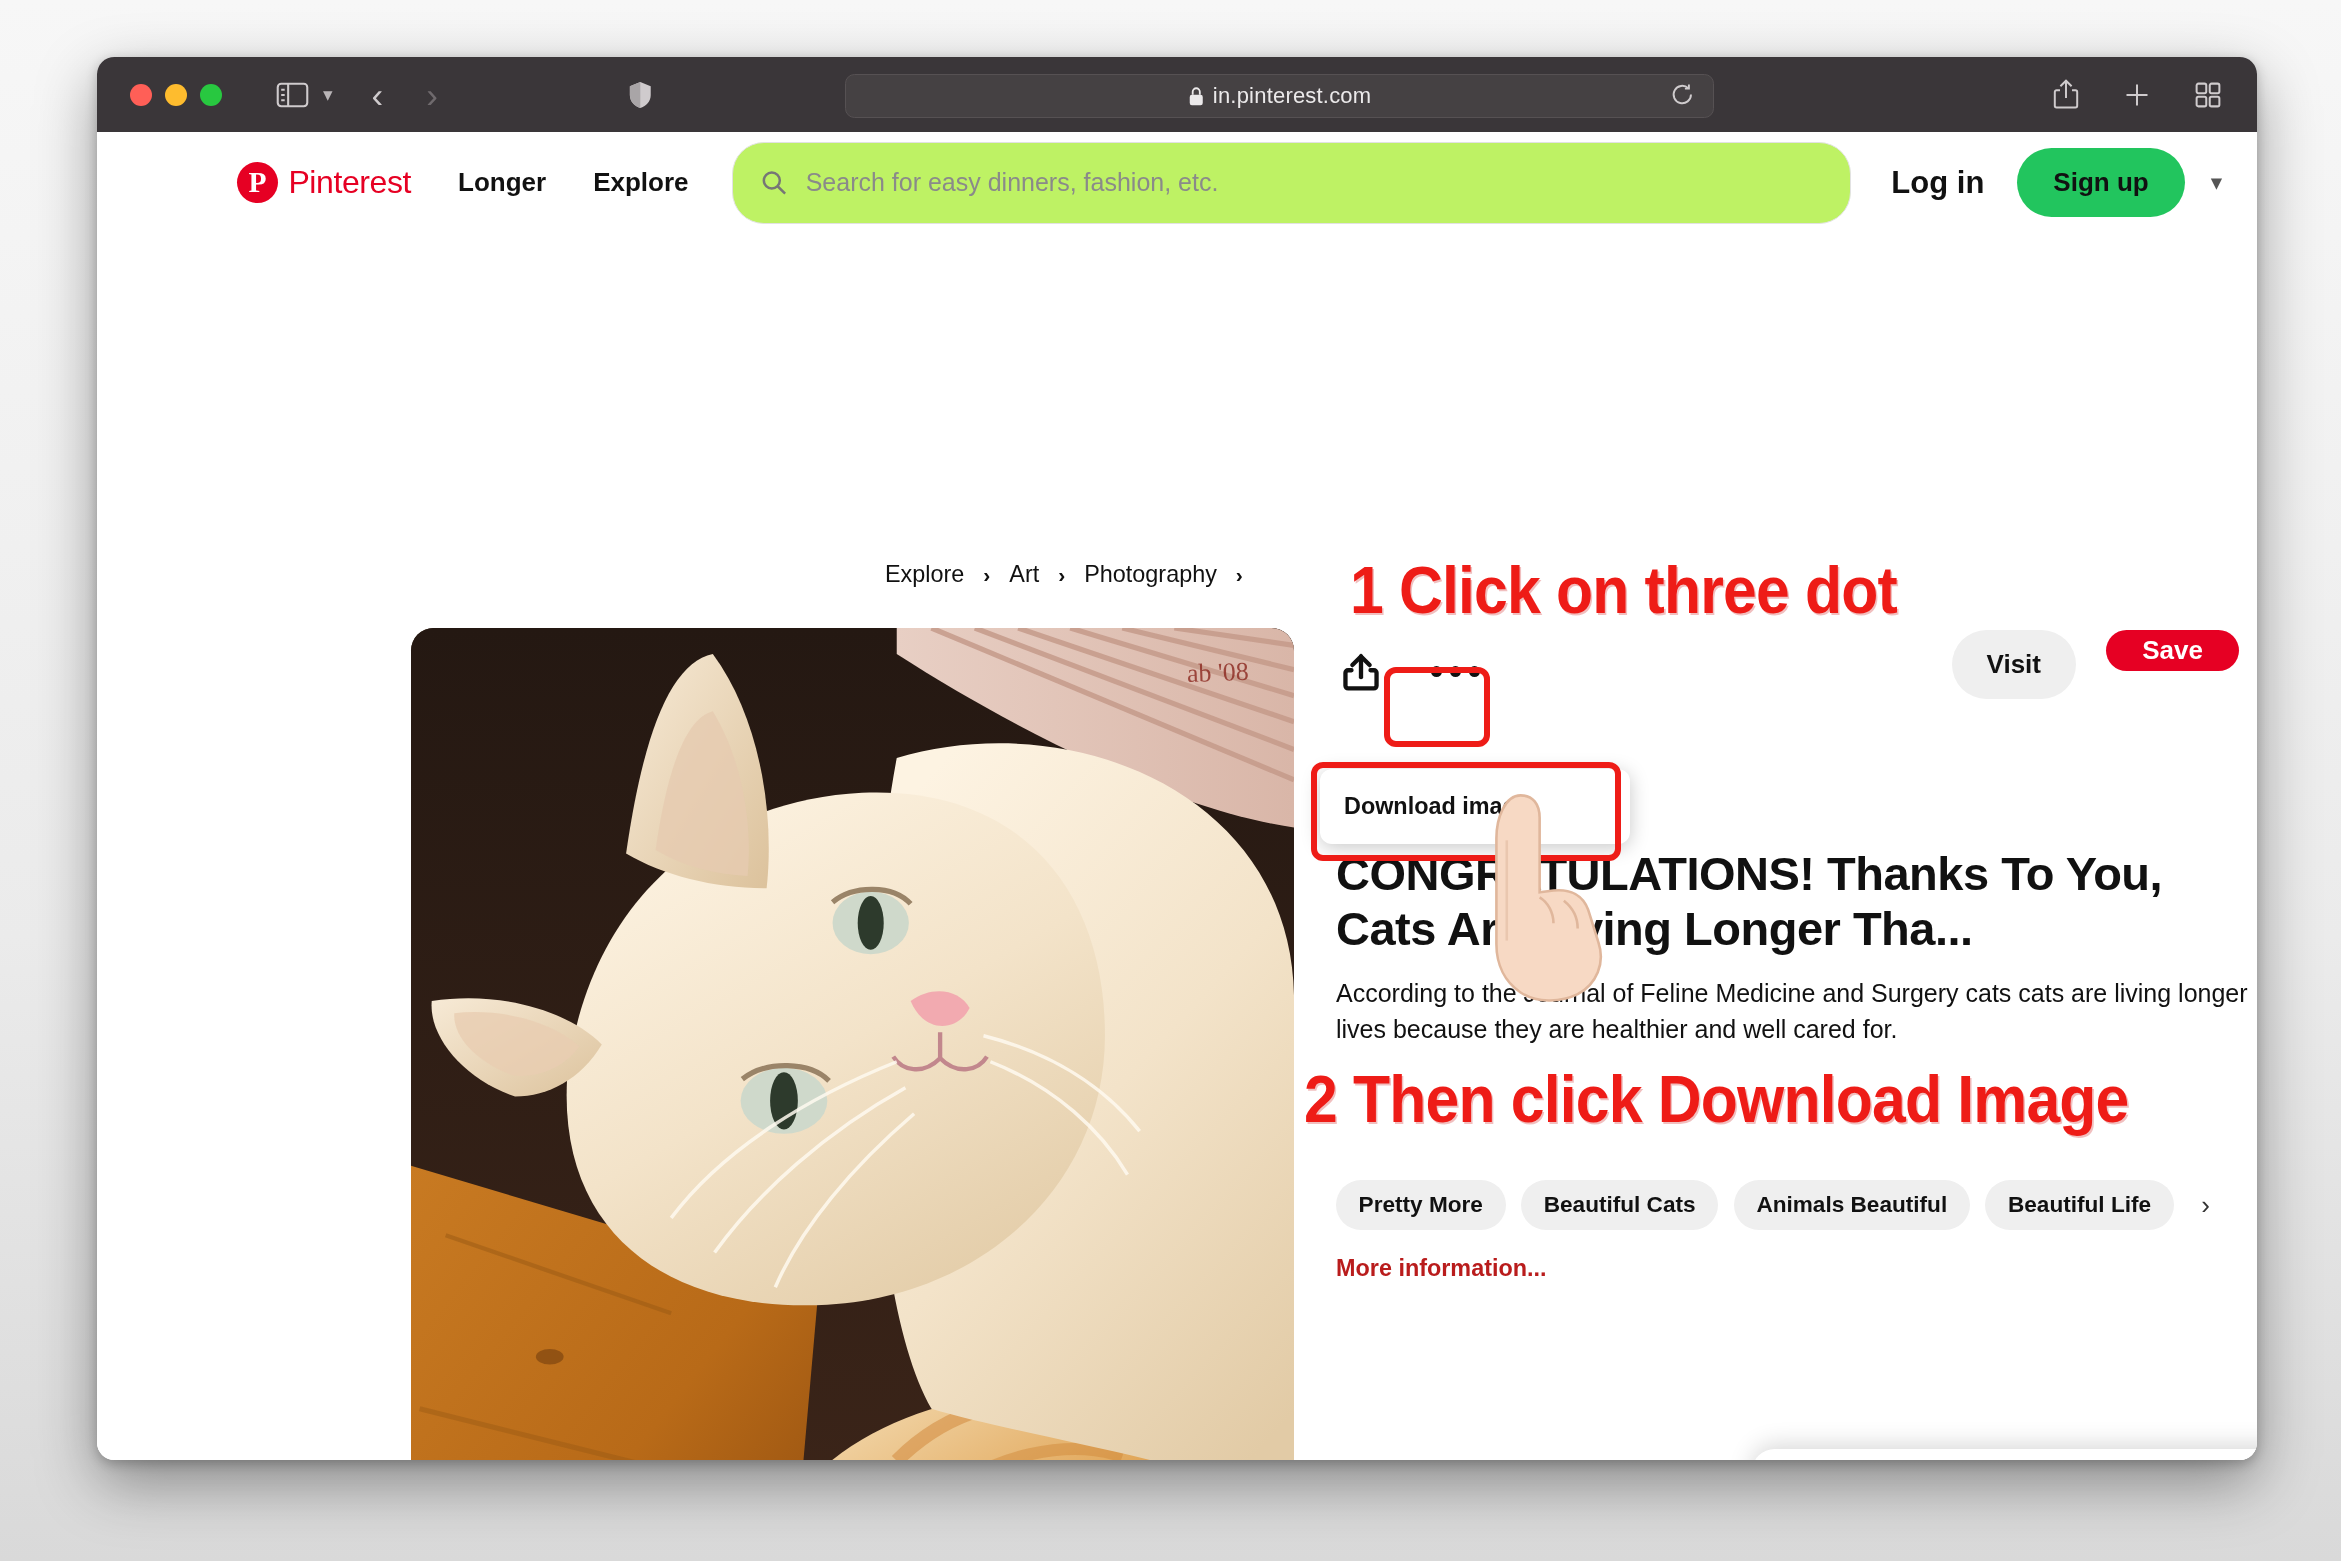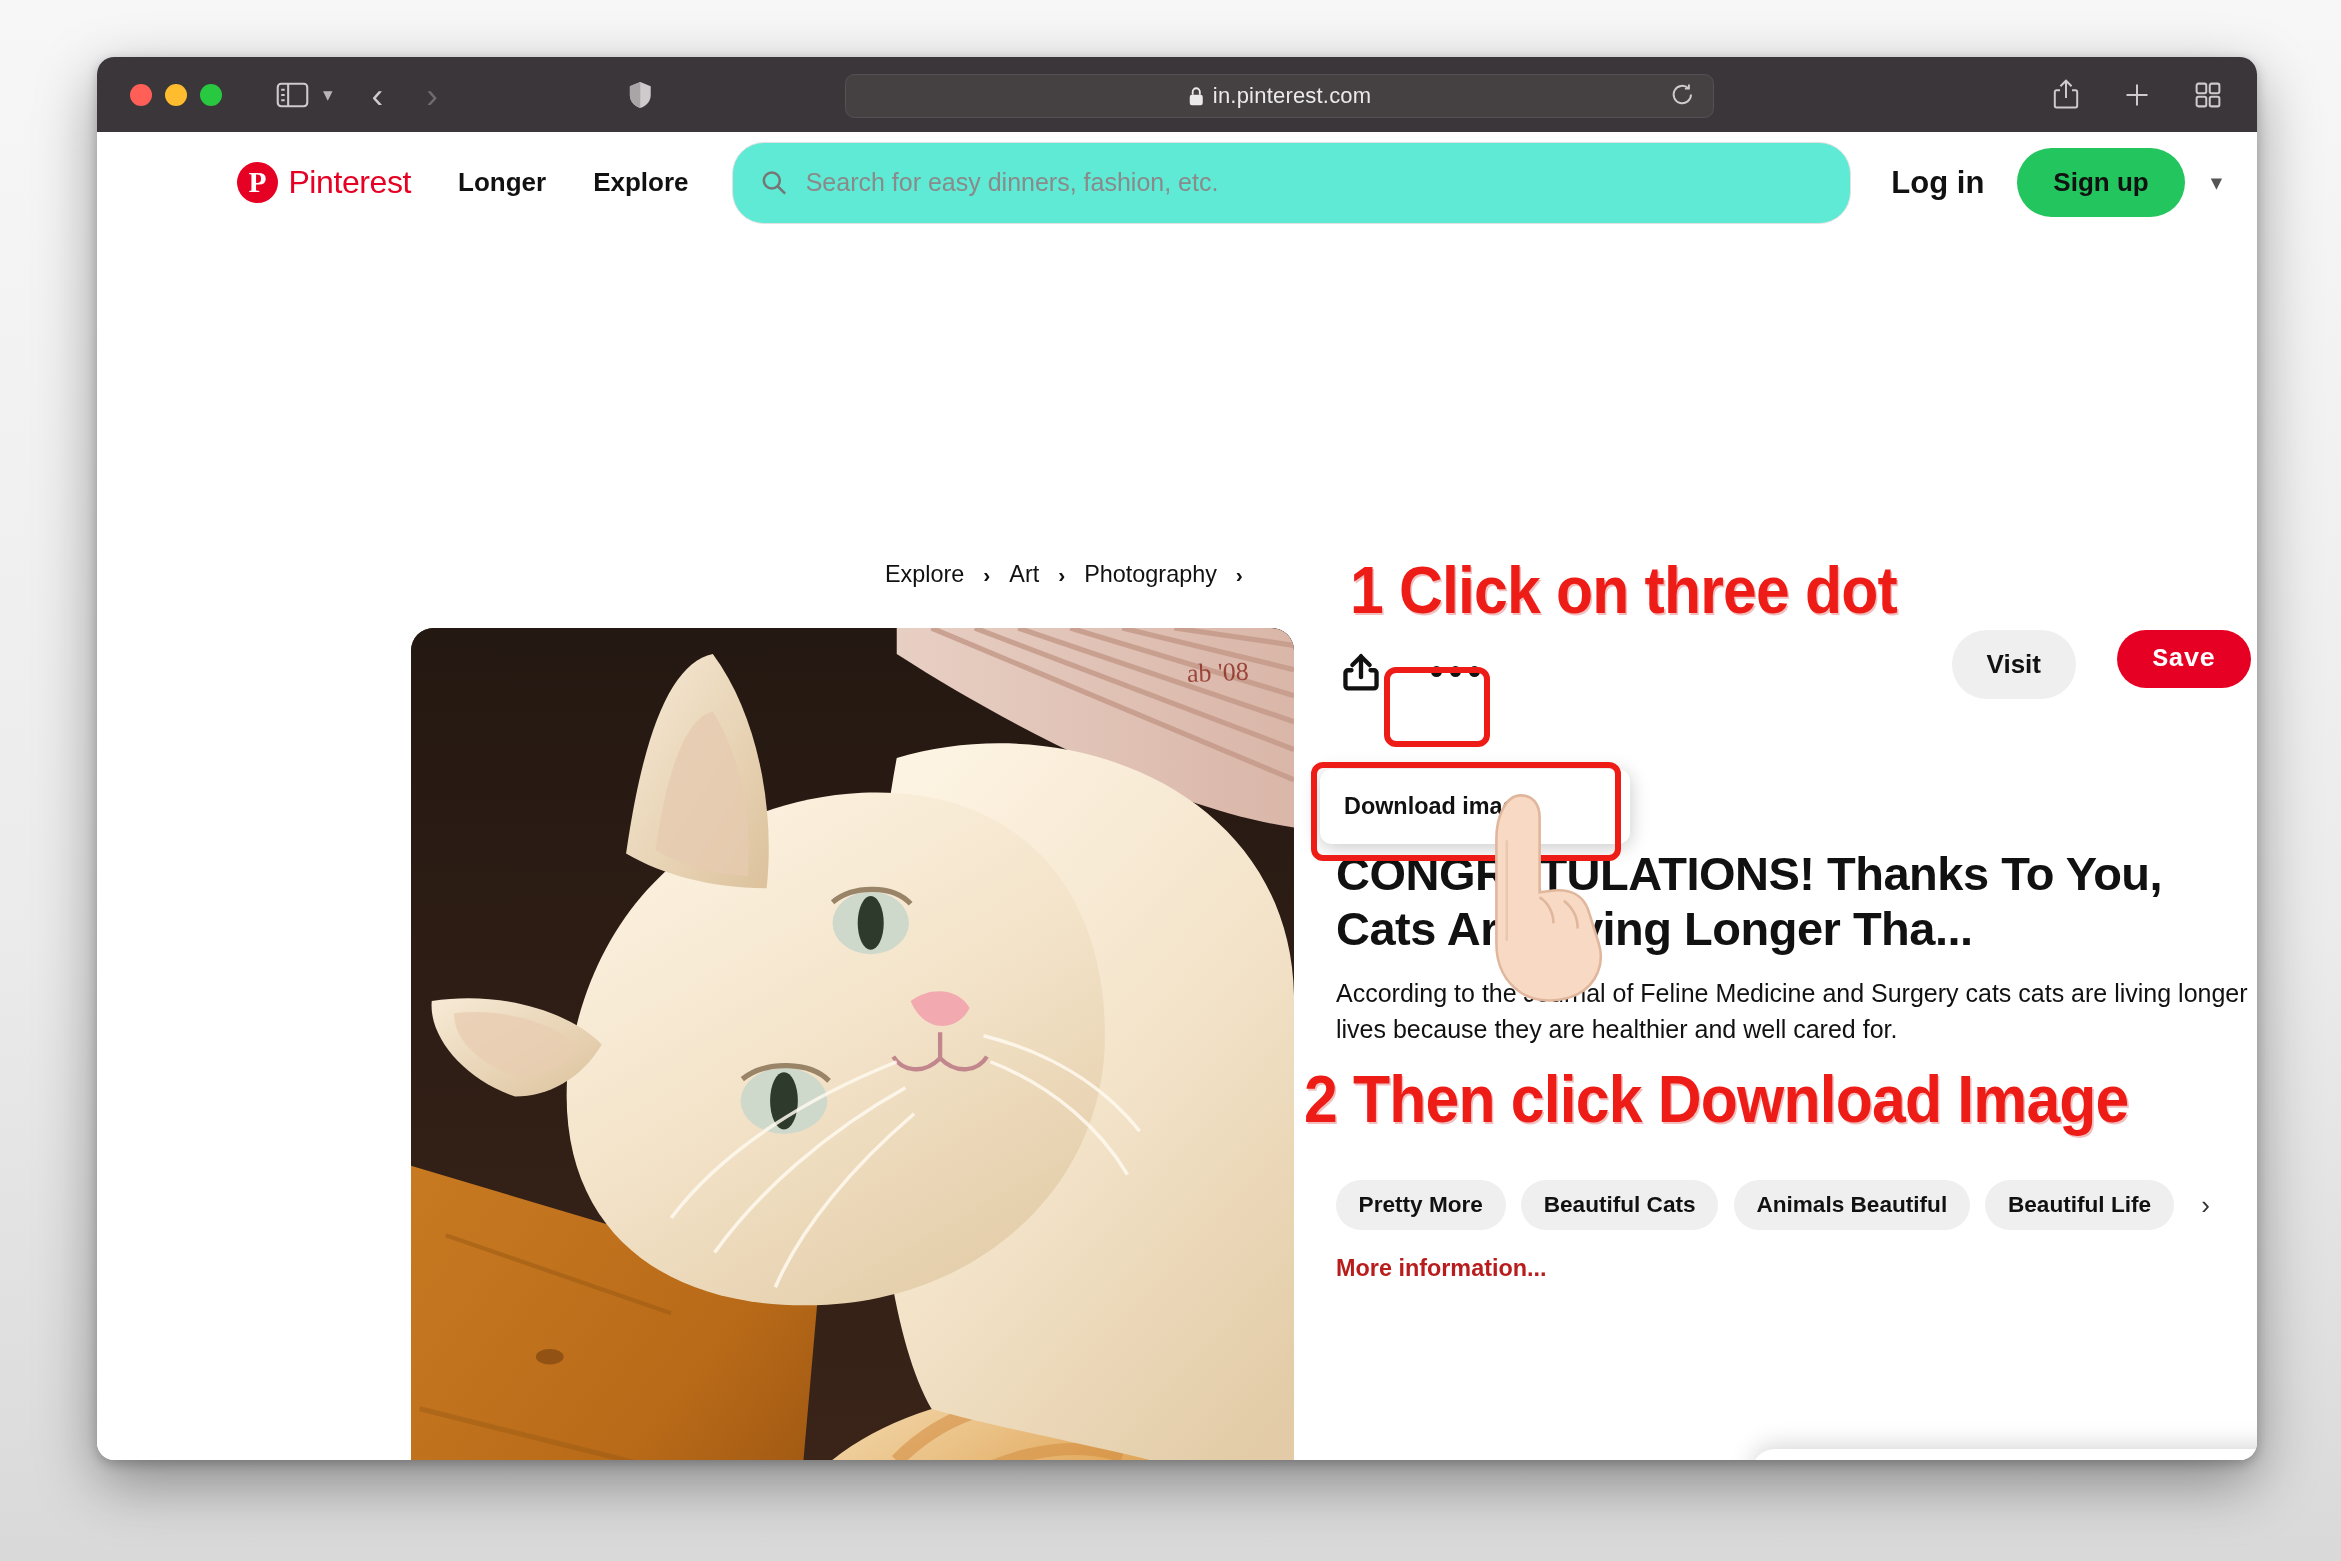--- a/index.html
+++ b/index.html
@@ -79,21 +79,21 @@
     font-size: 29.5px; font-weight: bold; font-family: "Liberation Serif", serif;
     line-height: 1;
   }
   #pin-logo-text { color: #e60023; font-size: 32px; font-weight: normal; letter-spacing: -0.4px; }
   .nav-link { font-size: 26px; font-weight: bold; color: #111; margin-left: 47px; }
 
   #search-wrap {
     flex: 1;
     margin-left: 43px; margin-right: 40px;
     height: 64px;
-    background: #5eead4;
+    background: #bef264;
     border: 0.9px solid #e2e2e2;
     border-radius: 32px;
     display: flex; align-items: center;
     padding: 8px 28px;
     gap: 17.3px;
   }
   #search-input {
     border: none; background: transparent; outline: none;
     font-family: "Liberation Sans", sans-serif;
     font-size: 25px; color: #767676; width: 100%;
@@ -157,26 +157,26 @@
 
   #visit-button {
     position: absolute; right: 179px; top: 1.7px;
     background: #efefef; color: #111;
     font-size: 26px; font-weight: bold;
     border: none; border-radius: 43px;
     padding: 19px 35px;
     font-family: "Liberation Sans", sans-serif;
   }
   #save-button {
-    position: absolute; right: 4px; top: 1.7px;
+    position: absolute; right: 16px; top: 1.7px;
     background: #e60023; color: #fff;
     font-size: 26px; font-weight: bold;
     border: none; border-radius: 43px;
-    padding: 14px 36px;
-    font-family: Liberation Mono, monospace;
+    padding: 5px 36px;
+    font-family: Liberation Sans, sans-serif;
   }
 
   #dropdown-menu {
     position: absolute; left: 1223px; top: 536px;
     width: 286px; height: 75px;
     background: #fff;
     border-radius: 12px;
     box-shadow: 0 3.5px 19px rgba(0,0,0,.22);
     display: flex; align-items: center;
     padding-left: 24px;

